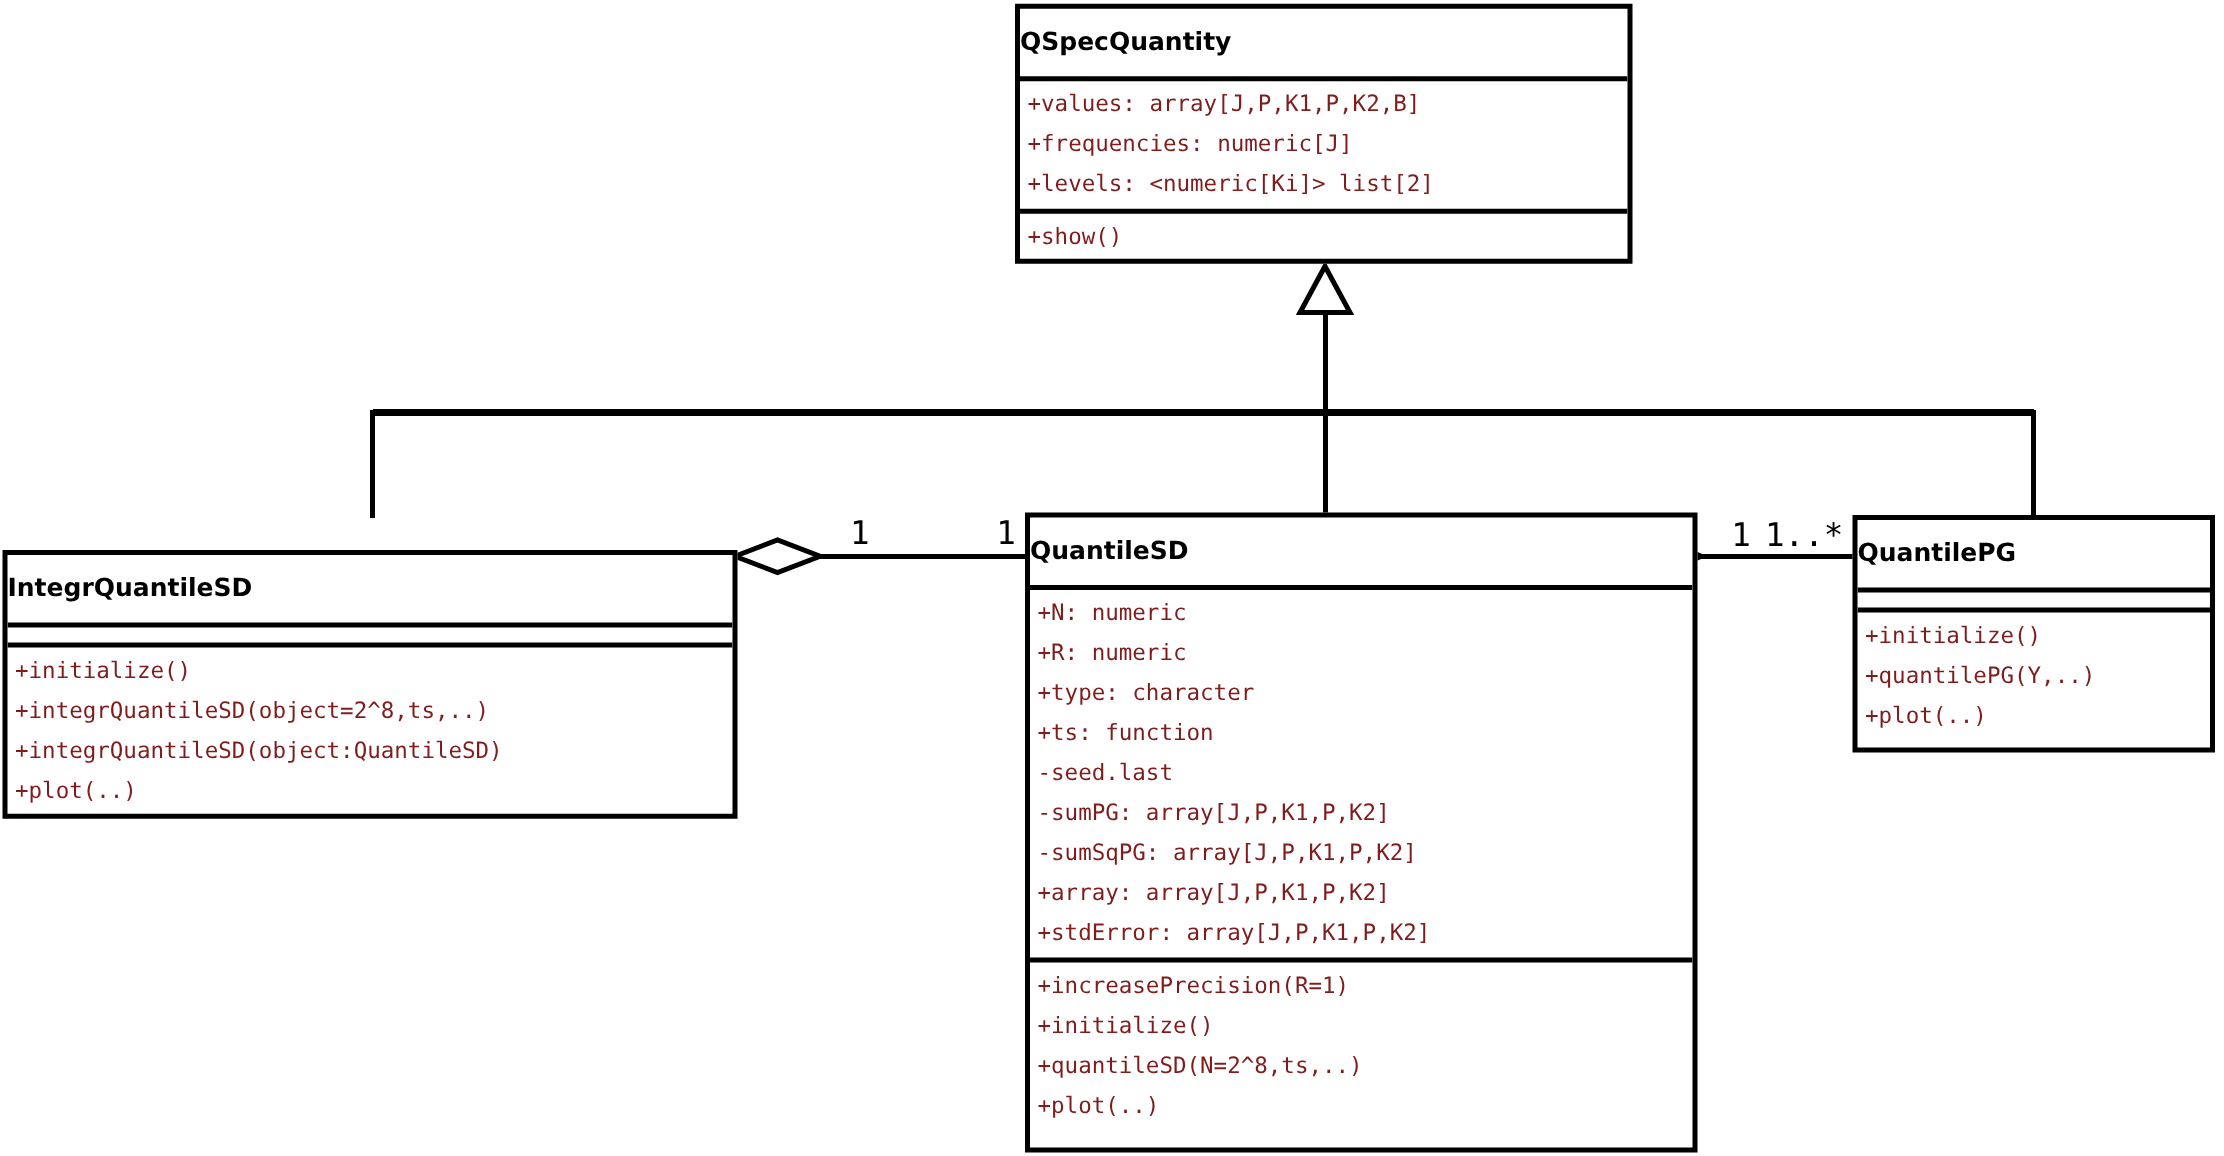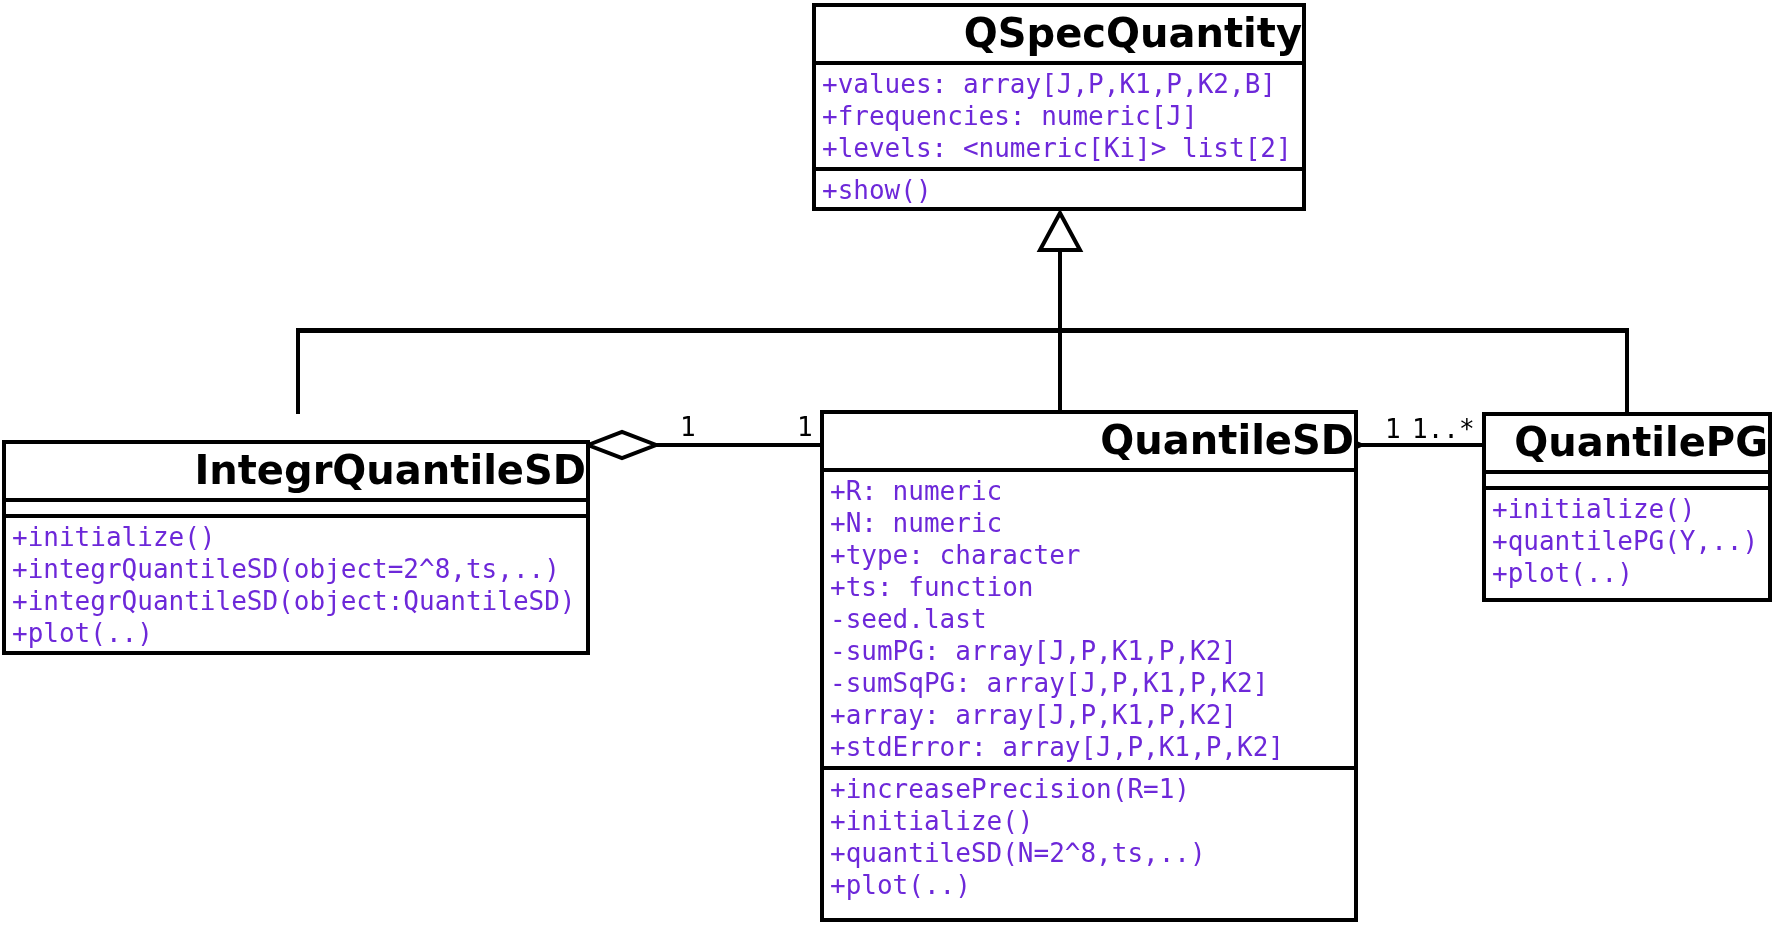--- a/index.html
+++ b/index.html
@@ -22,45 +22,45 @@
     border: 4px solid #000000;
     box-sizing: border-box;
     display: flex;
     flex-direction: column;
     overflow: hidden;
   }
   .class-title {
     border-bottom: 4px solid #000000;
     font-family: "DejaVu Sans", sans-serif;
     font-weight: bold;
-    font-size: 40px;
+    font-size: 20px;
     line-height: 52px;
     height: 54px;
-    text-align: right;
+    text-align: left;
     color: #000000;
     flex: 0 0 auto;
   }
   .compartment {
     border-bottom: 4px solid #000000;
     padding: 3px 4px 3px 6px;
     flex: 0 0 auto;
   }
   .compartment.empty {
     height: 12px;
     padding: 0;
   }
   .methods-compartment {
     border-bottom: none;
     flex: 1 1 auto;
   }
   .member {
     font-family: "DejaVu Sans Mono", monospace;
-    font-size: 26px;
+    font-size: 18px;
     line-height: 32px;
-    color: #6d28d9;
+    color: #7f1d1d;
     white-space: pre;
   }
   .mult-label {
     position: absolute;
     font-family: "DejaVu Sans Mono", monospace;
     font-size: 26px;
     line-height: 30px;
     color: #000000;
   }
 </style>
@@ -107,22 +107,22 @@
       <div class="member">+initialize()</div>
       <div class="member">+integrQuantileSD(object=2^8,ts,..)</div>
       <div class="member">+integrQuantileSD(object:QuantileSD)</div>
       <div class="member">+plot(..)</div>
     </div>
   </div>
 
   <div class="class-box" style="left:820px; top:410px; width:538px; height:512px;">
     <div class="class-title">QuantileSD</div>
     <div class="compartment">
+      <div class="member">+N: numeric</div>
       <div class="member">+R: numeric</div>
-      <div class="member">+N: numeric</div>
       <div class="member">+type: character</div>
       <div class="member">+ts: function</div>
       <div class="member">-seed.last</div>
       <div class="member">-sumPG: array[J,P,K1,P,K2]</div>
       <div class="member">-sumSqPG: array[J,P,K1,P,K2]</div>
       <div class="member">+array: array[J,P,K1,P,K2]</div>
       <div class="member">+stdError: array[J,P,K1,P,K2]</div>
     </div>
     <div class="compartment methods-compartment">
       <div class="member">+increasePrecision(R=1)</div>

